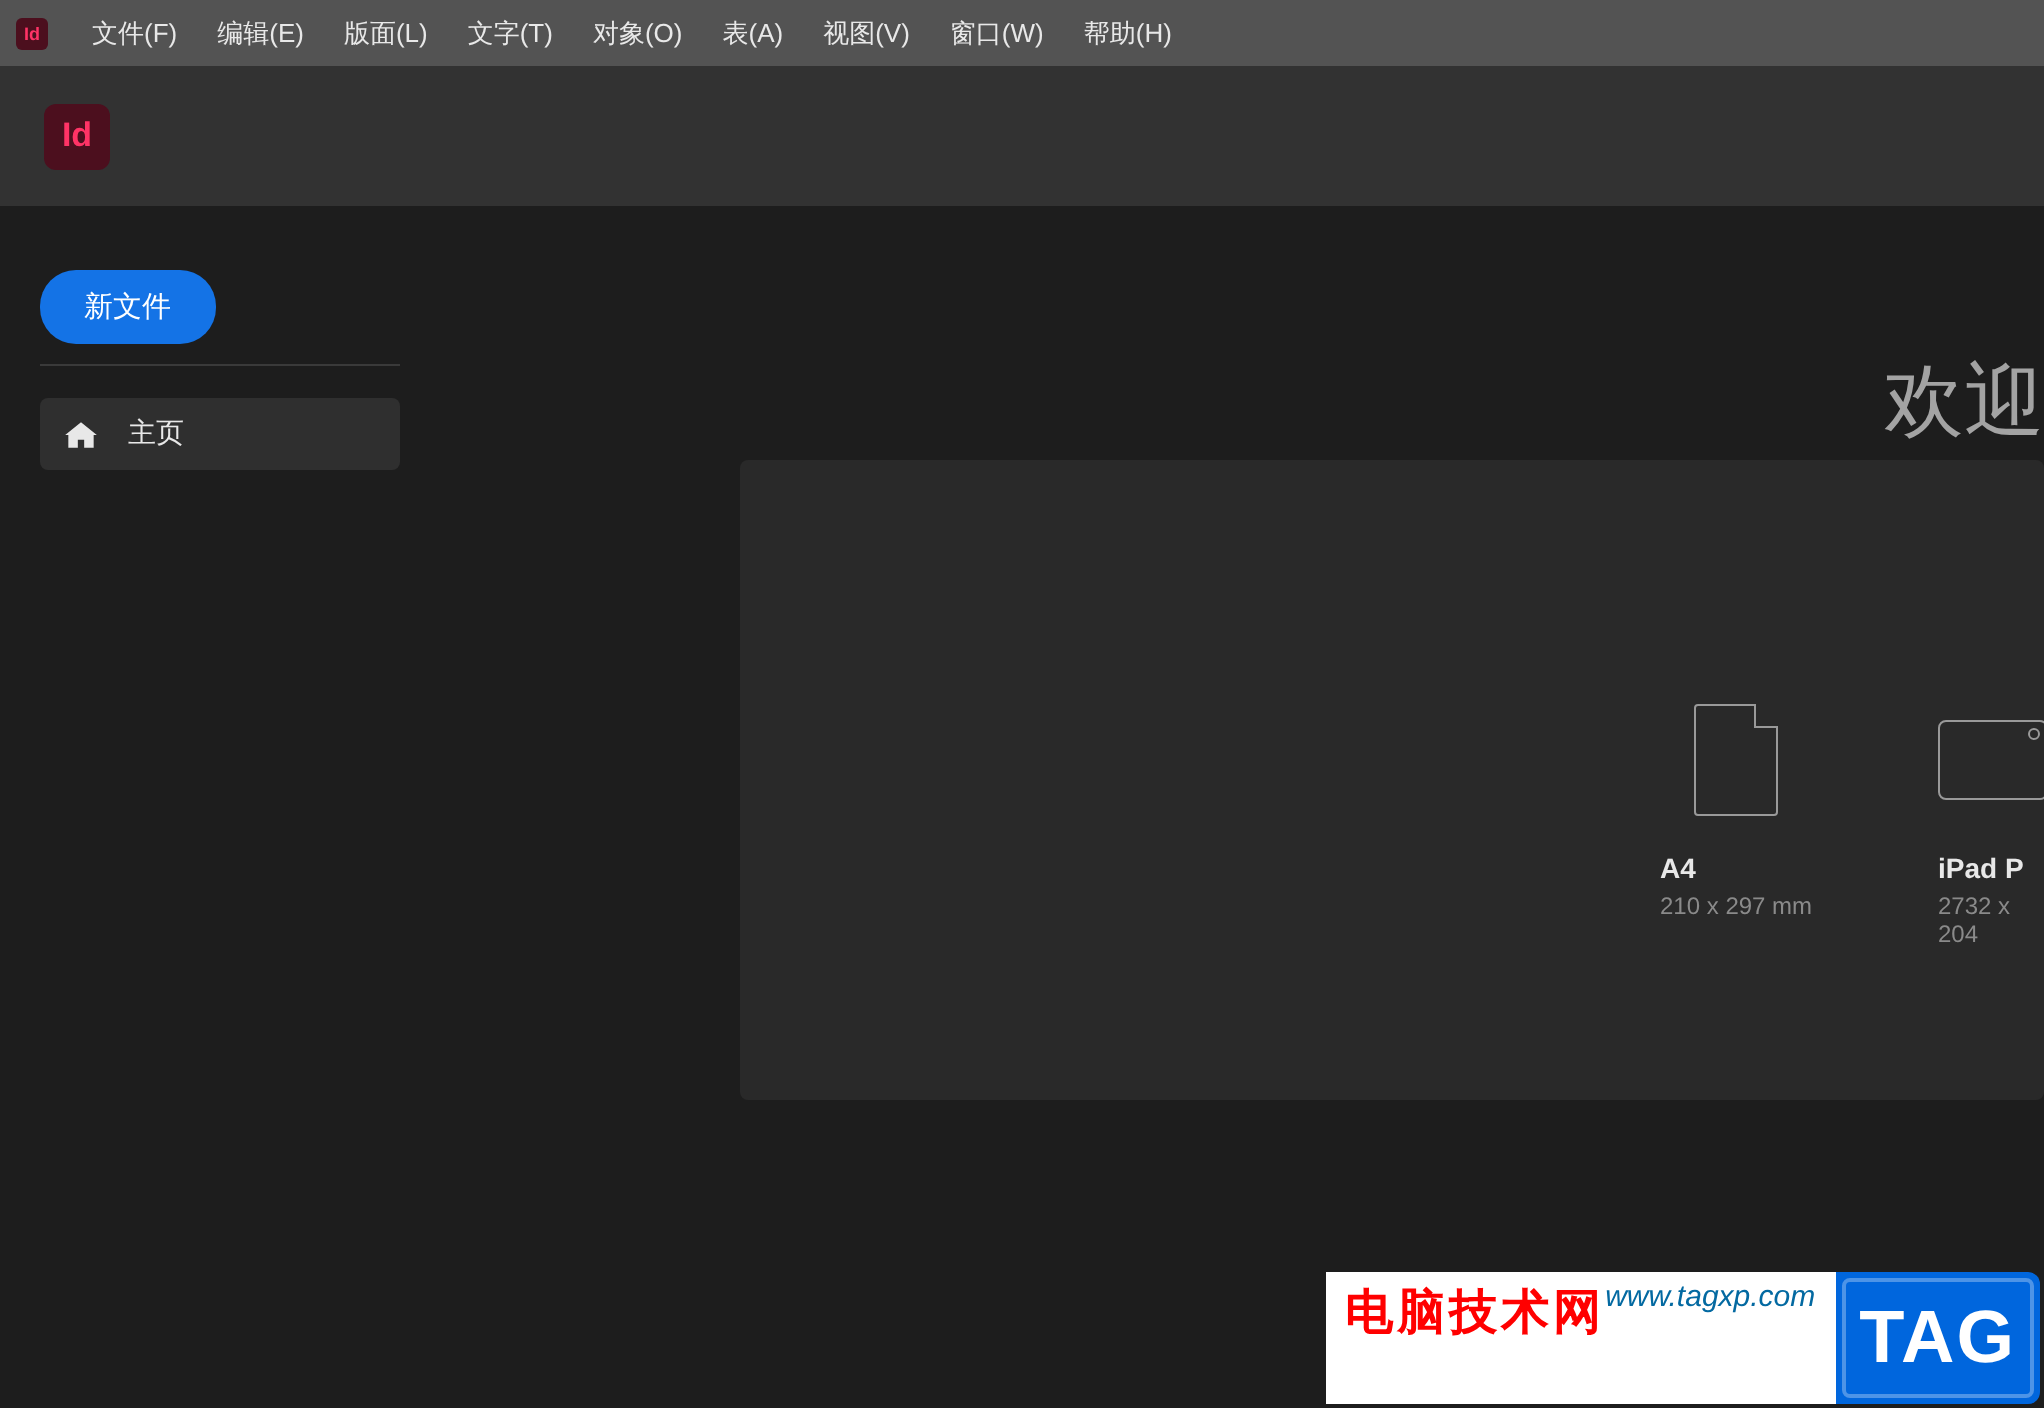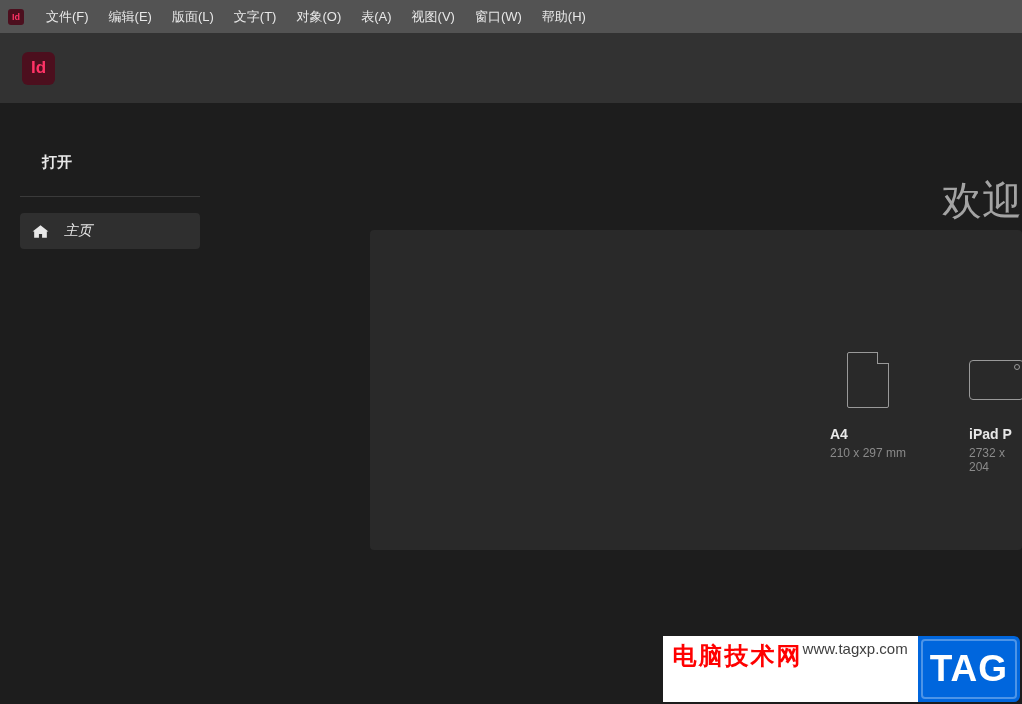--- a/index.html
+++ b/index.html
@@ -109,21 +109,20 @@
     }
     
     .nav-item {
       display: flex;
       align-items: center;
       padding: 9px 11px;
       background: #2f2f2f;
       border-radius: 4px;
       cursor: pointer;
       gap: 14px;
-      font-style: italic;
     }
     
     .home-icon {
       width: 19px;
       height: 17px;
       color: #e8e8e8;
     }
     
     .nav-label {
       font-size: 14px;
@@ -240,22 +239,23 @@
     }
     
     .wm-title {
       color: #ff0000;
       font-size: 24px;
       font-weight: bold;
       letter-spacing: 2px;
     }
     
     .wm-url {
-      color: #404040;
+      color: #0369a1;
       font-size: 15px;
+      font-style: italic;
     }
     
     .wm-right {
       background: #0066dd;
       color: #fff;
       font-size: 37px;
       font-weight: bold;
       letter-spacing: 1px;
       padding: 0 12px;
       display: flex;
@@ -295,21 +295,21 @@
 </div>
 
 <div class="app-header">
   <div class="app-logo">
     <span>Id</span>
   </div>
 </div>
 
 <div class="main-container">
   <div class="sidebar">
-    <div class="open-btn">打开</div>
+    <button class="new-file-btn">新文件</button>
     <div class="sidebar-divider"></div>
     <div class="nav-item">
       <svg class="home-icon" viewBox="0 0 24 20" fill="currentColor">
         <path d="M12 2 L2 10 L4 10 L4 18 L10 18 L10 13 L14 13 L14 18 L20 18 L20 10 L22 10 Z"></path>
       </svg>
       <span class="nav-label">主页</span>
     </div>
   </div>
 
   <div class="content-area">

